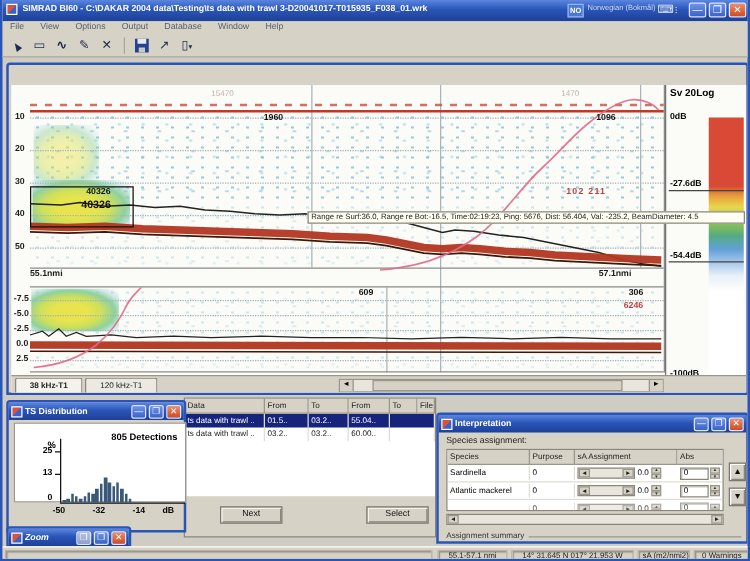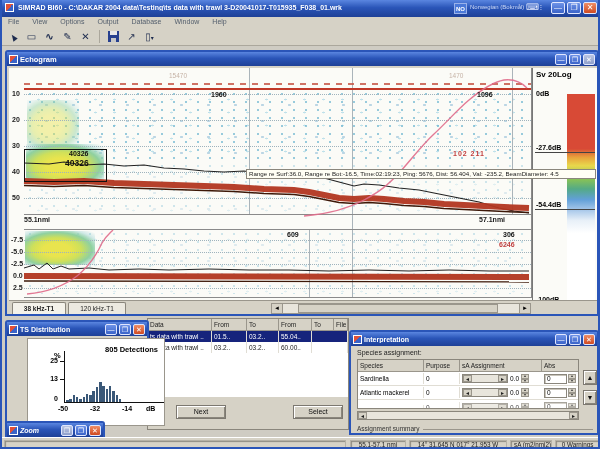--- a/index.html
+++ b/index.html
@@ -90,27 +90,20 @@
       <div style="width:11px;height:11px;background:#27408f;margin:1px auto;position:relative">
         <div style="position:absolute;left:2px;top:0;width:7px;height:4px;background:#e8e8e8"></div>
         <div style="position:absolute;left:3px;bottom:0;width:5px;height:4px;background:#c8c8c8"></div>
       </div>
     </div>
     <div class="tool">↗</div>
     <div class="tool">▯<span style="font-size:6px">▾</span></div>
   </div>
 
   <div class="win" style="left:3px;top:50px;width:594px;height:266px">
-    <div class="wintitle bluebar">
-      <div class="wicon"></div>
-      <div class="wtxt" style="font-size:7.5px;flex:1">Echogram</div>
-      <div class="tbtn small">—</div>
-      <div class="tbtn small">❐</div>
-      <div class="tbtn small dis">✕</div>
-    </div>
 
     <div class="abs" style="left:2px;top:16px;width:588px;height:246px;background:#fbfbf7;overflow:hidden">
 
       <div class="speck" style="left:15px;top:22px;width:507px;height:72px"></div>
       <div class="speck lite" style="left:15px;top:94px;width:507px;height:50px"></div>
       <div class="school" style="left:18px;top:32px;width:52px;height:46px;opacity:.45"></div>
       <div class="school" style="left:17px;top:76px;width:78px;height:40px"></div>
 
       <div class="speck lite" style="left:15px;top:162px;width:507px;height:44px"></div>
       <div class="speck lite" style="left:15px;top:214px;width:507px;height:12px"></div>
@@ -233,21 +226,21 @@
   </div>
 
   <div class="win" style="left:3px;top:320px;width:144px;height:106px">
     <div class="wintitle bluebar">
       <div class="wicon"></div>
       <div class="wtxt" style="font-size:7px;flex:1">TS Distribution</div>
       <div class="tbtn small">—</div>
       <div class="tbtn small">❐</div>
       <div class="tbtn small close">✕</div>
     </div>
-    <div class="abs" style="left:20px;top:16px;width:138px;height:88px;background:#fff;border:1px solid #9a968c">
+    <div class="abs" style="left:4px;top:16px;width:138px;height:64px;background:#fff;border:1px solid #9a968c">
       <div class="abs" style="right:6px;top:6px;font-size:7.5px;font-weight:bold">805 Detections</div>
       <div class="abs" style="left:26px;top:12px;font-size:7.5px;font-weight:bold">%</div>
       <div class="abs" style="left:2px;top:18px;width:28px;text-align:right;font-size:7px;font-weight:bold">25</div>
       <div class="abs" style="left:2px;top:36px;width:28px;text-align:right;font-size:7px;font-weight:bold">13</div>
       <div class="abs" style="left:2px;top:56px;width:28px;text-align:right;font-size:7px;font-weight:bold">0</div>
       <div class="abs" style="left:36px;top:12px;width:1px;height:51px;background:#111"></div>
       <div class="abs" style="left:32px;top:22px;width:4px;height:1px;background:#111"></div>
       <div class="abs" style="left:32px;top:40px;width:4px;height:1px;background:#111"></div>
       <div class="abs" style="left:36px;top:63px;width:100px;height:1px;background:#111"></div>
       <div class="abs" style="left:38px;top:0;width:98px;height:63px">

